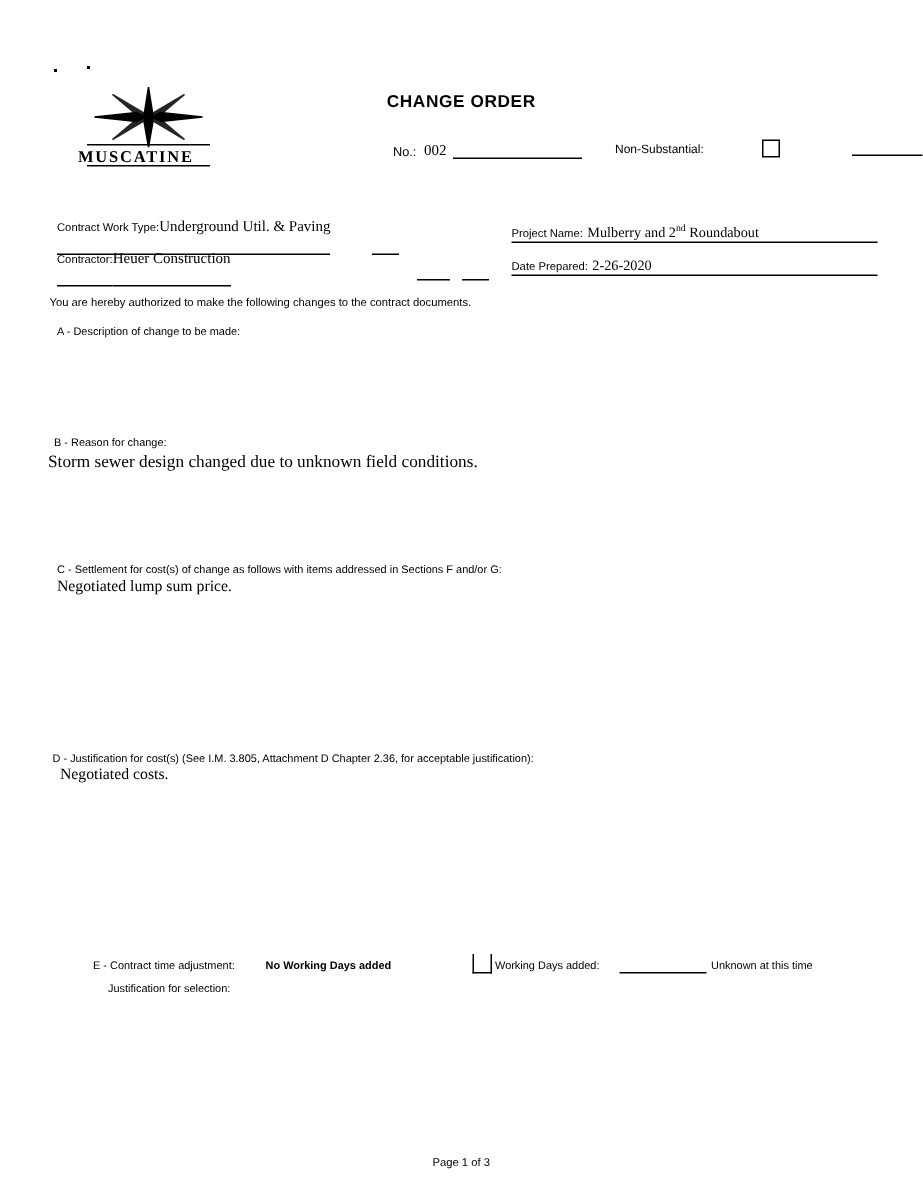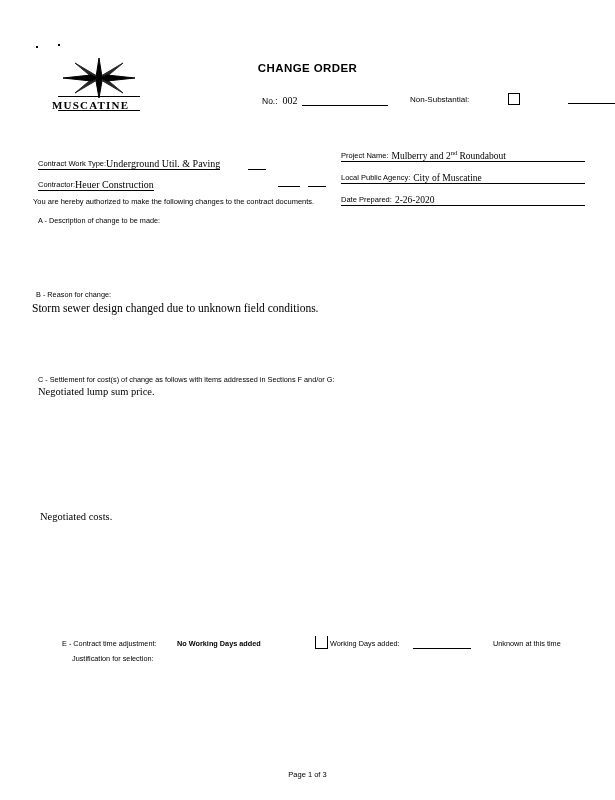--- a/index.html
+++ b/index.html
@@ -174,28 +174,28 @@
   .il-row {
     display: flex;
     align-items: flex-end;
     height: 15px;
     margin-bottom: 6px;
   }
   .il-lbl {
     font-size: 7.5px;
     white-space: nowrap;
     border-bottom: 1px solid #000;
-    padding-bottom: 1px;
+    padding-bottom: 13px;
   }
   .il-val {
     font-family: "Liberation Serif", serif;
     font-size: 10px;
     white-space: nowrap;
     border-bottom: 1px solid #000;
-    padding-bottom: 0px;
+    padding-bottom: 12px;
   }
   .il-dash {
     position: absolute;
     border-bottom: 1px solid #000;
     height: 1px;
   }
 
   
   .auth-line {
     position: absolute;
@@ -255,21 +255,20 @@
     top: 638px;
     width: 58px;
     border-bottom: 1px solid #000;
     height: 10px;
   }
   .e-opt3 {
     position: absolute;
     left: 474px;
     top: 639px;
     font-size: 7.3px;
-    margin-left: 19px;
   }
 
   
   .footer {
     position: absolute;
     left: 0; right: 0;
     top: 770px;
     text-align: center;
     font-size: 7.5px;
   }
@@ -322,24 +321,20 @@
       <span class="chk-line"></span>
     </div>
   </div>
 
   <div class="info-right">
     <div class="info-row">
       <span class="info-lbl">Project Name:</span>
       <span class="info-val"><span>Mulberry and 2</span><sup>nd</sup><span> Roundabout</span></span>
     </div>
     <div class="info-row">
-      <span class="info-lbl">Local Public Agency:</span>
-      <span class="info-val">City of Muscatine</span>
-    </div>
-    <div class="info-row">
       <span class="info-lbl">Date Prepared:</span>
       <span class="info-val">2-26-2020</span>
     </div>
   </div>
 
   <div class="info-left">
     <div class="il-row">
       <span class="il-lbl">Contract Work Type:</span>
       <span class="il-val">Underground Util. &amp; Paving</span>
     </div>
@@ -356,20 +351,21 @@
   <div class="auth-line">You are hereby authorized to make the following changes to the contract documents.</div>
 
   <div class="sec-label" style="left:38px;top:216px;">A - Description of change to be made:</div>
 
   <div class="sec-label" style="left:36px;top:290px;">B - Reason for change:</div>
   <div class="sec-hand" style="left:32px;top:302px;">Storm sewer design changed due to unknown field conditions.</div>
 
   <div class="sec-label" style="left:38px;top:375px;">C - Settlement for cost(s) of change as follows with items addressed in Sections F and/or G:</div>
   <div class="sec-hand" style="left:38px;top:386px;font-size:10.5px;">Negotiated lump sum price.</div>
 
+  <div class="sec-label" style="left:35px;top:501px;">D - Justification for cost(s) (See I.M. 3.805, Attachment D  Chapter 2.36, for acceptable justification):</div>
   <div class="sec-hand" style="left:40px;top:511px;font-size:10.5px;">Negotiated  costs.</div>
 
   <div class="e-label">E - Contract time adjustment:</div>
   <div class="e-just">Justification for selection:</div>
   <div class="e-opt1">No Working Days added</div>
   <div class="e-box"></div>
   <div class="e-opt2">Working Days added:</div>
   <div class="e-fill"></div>
   <div class="e-opt3">Unknown at this time</div>
 

